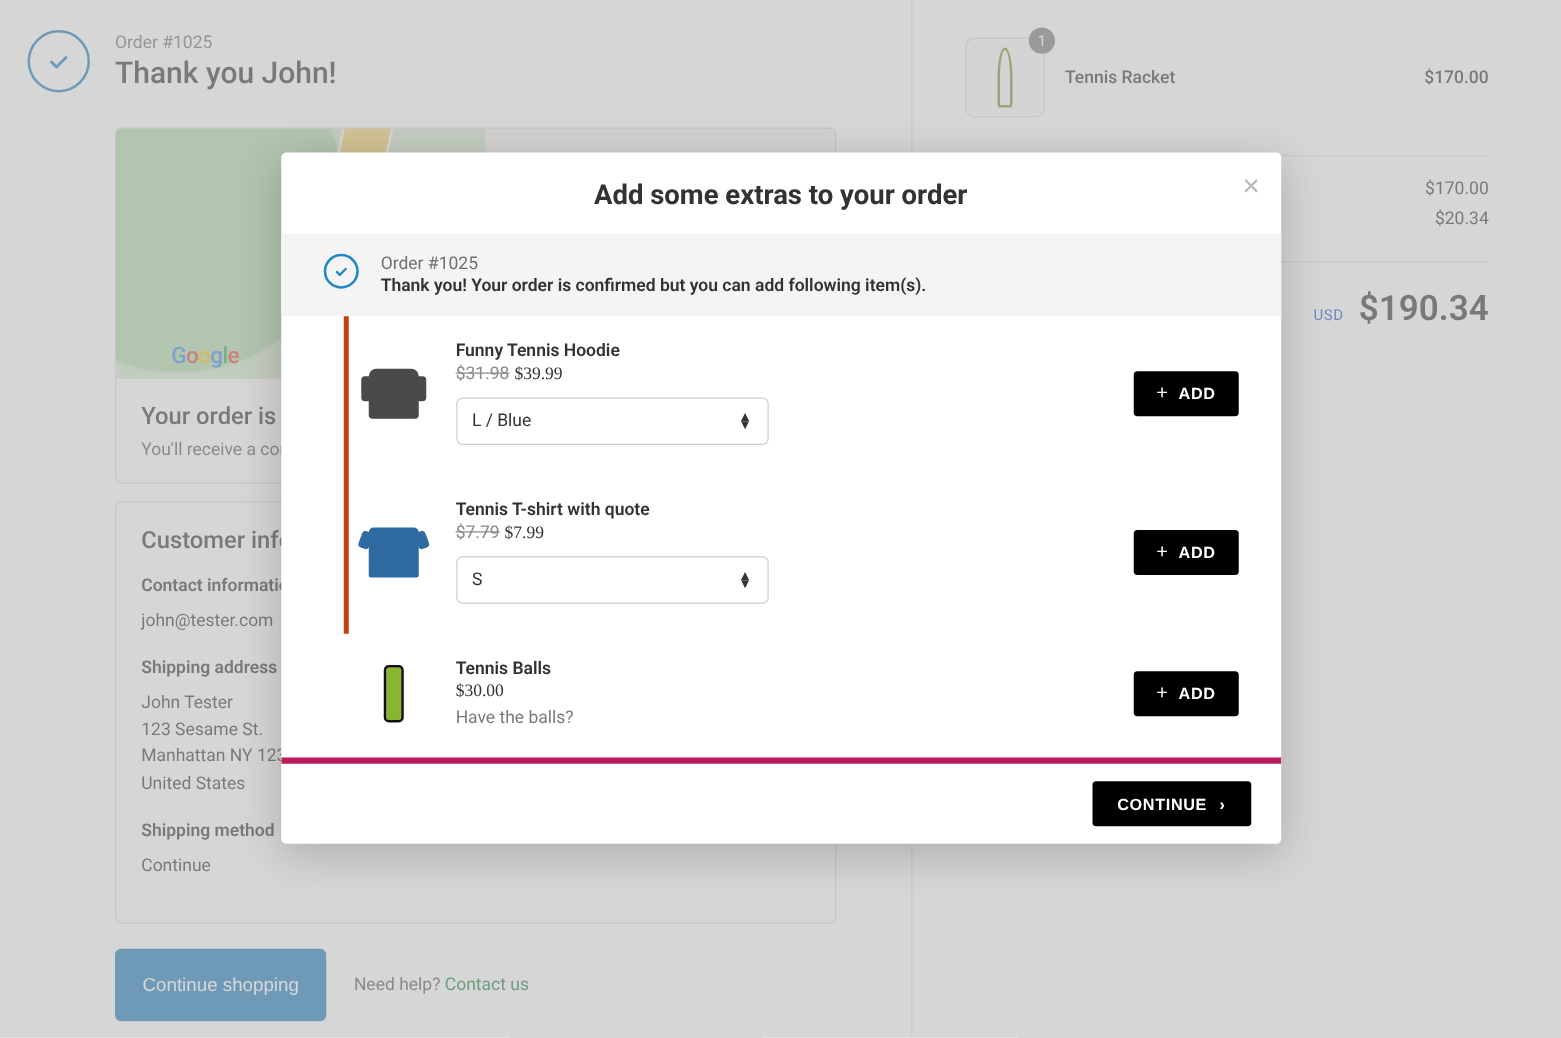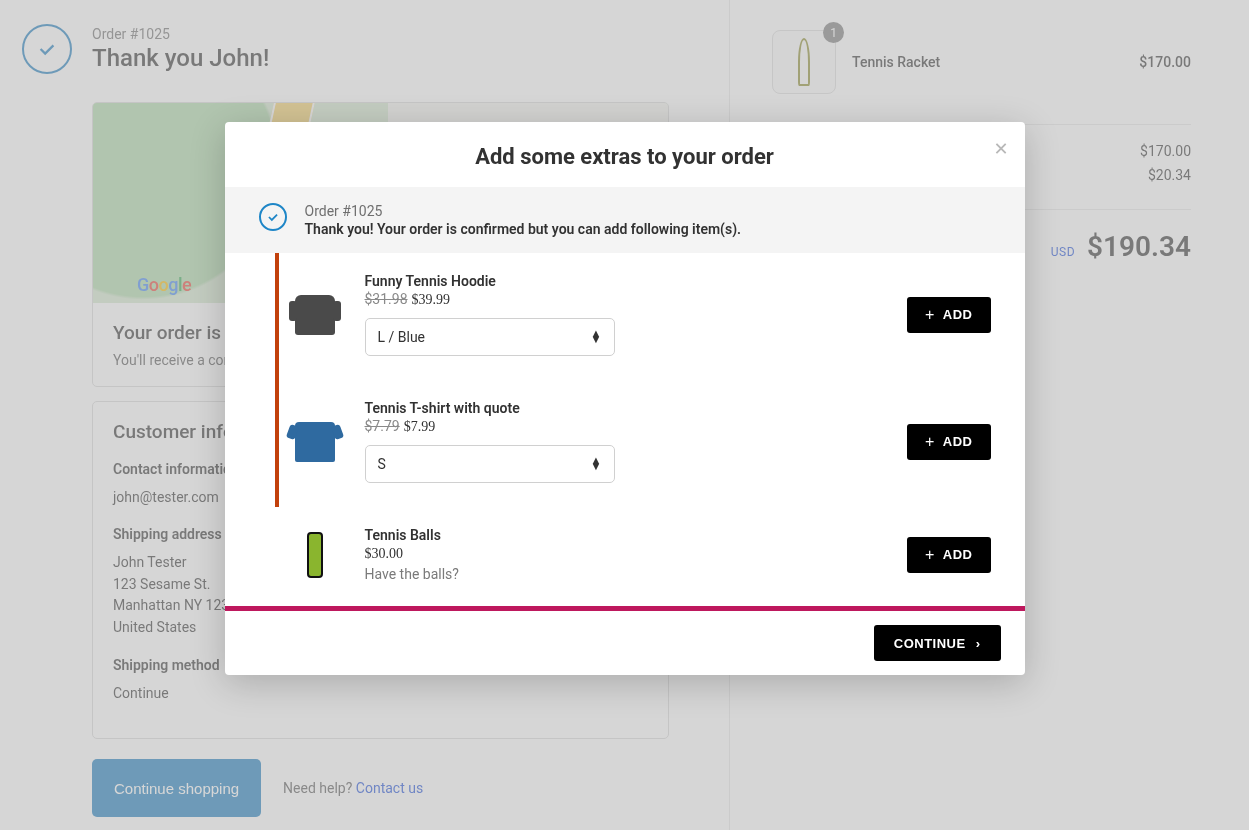--- a/index.html
+++ b/index.html
@@ -58,21 +58,21 @@
   .info-card h2 { font-size:19px; font-weight:500; margin-bottom:16px; }
   .info-label { font-weight:600; margin-bottom:6px; }
   .info-block { margin-bottom: 16px; line-height:1.55; }
 
   .footer-row { margin-left:70px; margin-top:20px; display:flex; align-items:center; gap:22px; }
   .continue-shopping {
     background:#197bbd; color:#fff; border:none; padding: 12px 22px; height: 58px;
     border-radius:5px; font-size:15px; cursor:pointer;
   }
   .help { color:#555; }
-  .help a { color:#1d4ed8; text-decoration:none;text-align:center; }
+  .help a { color:#15803d; text-decoration:none;text-align:center; }
 
   
   .cart-item { display:flex; align-items:center; gap:16px; padding: 0 0 30px; border-bottom:1px solid #e6e6e6; }
   .thumb-wrap { position:relative; }
   .thumb {
     width:64px; height:64px; border:1px solid #dcdcdc; border-radius:8px; background:#fafafa;
     display:flex; align-items:center; justify-content:center;
   }
   .badge {
     position:absolute; right:-8px; top:-8px; width:21px; height:21px; border-radius:50%;

